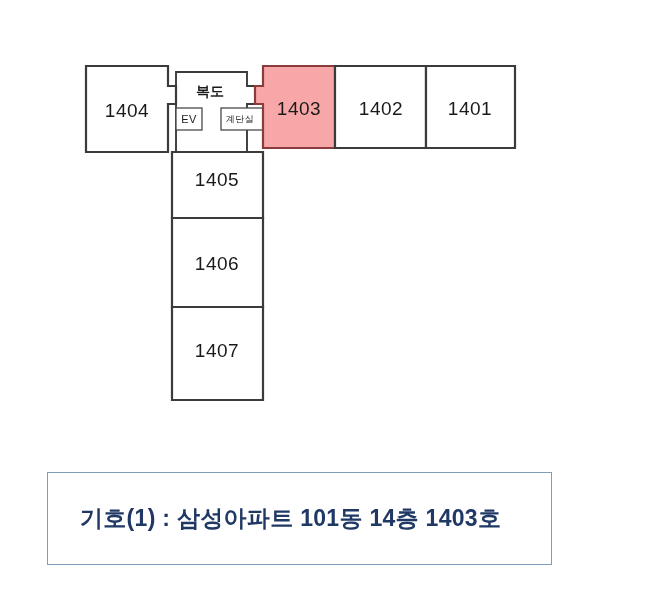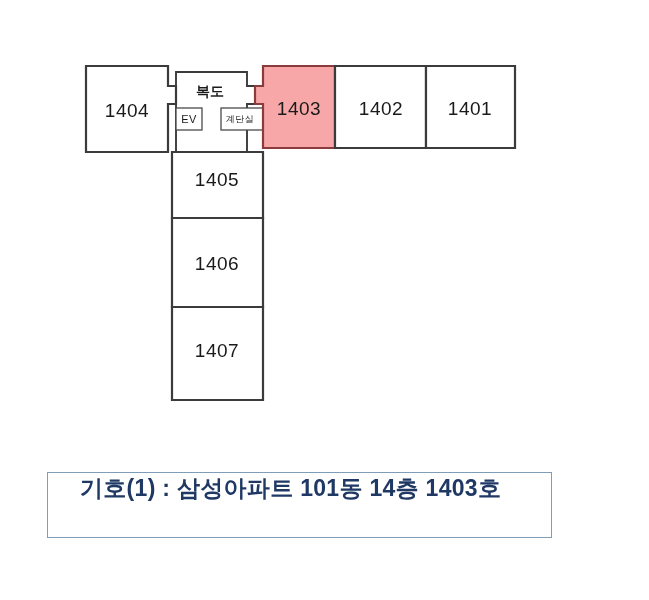--- a/index.html
+++ b/index.html
@@ -71,25 +71,26 @@
     stroke-width: 2.2;
     stroke-linejoin: miter;
   }
 
   
   #caption-box {
     position: absolute;
     left: 47px;
     top: 472px;
     width: 505px;
-    height: 66px;
+    height: 93px;
     box-sizing: border-box;
     border: 1px solid #7f9db9;
     background: #ffffff;
     display: flex;
+    align-items: center;
   }
   #caption-text {
     padding-left: 32px;
     font-family: "Liberation Sans", "DejaVu Sans", sans-serif;
     font-size: 23px;
     font-weight: bold;
     color: #1f3864;
     letter-spacing: 0.3px;
     white-space: nowrap;
   }

